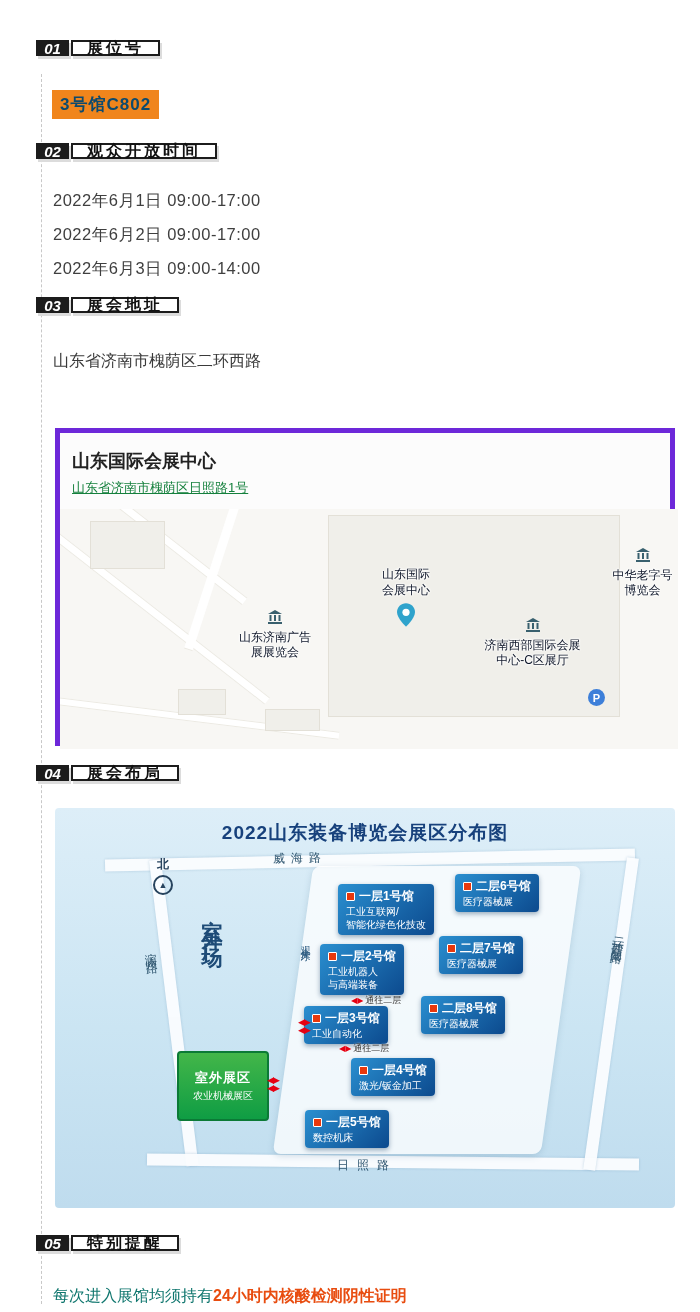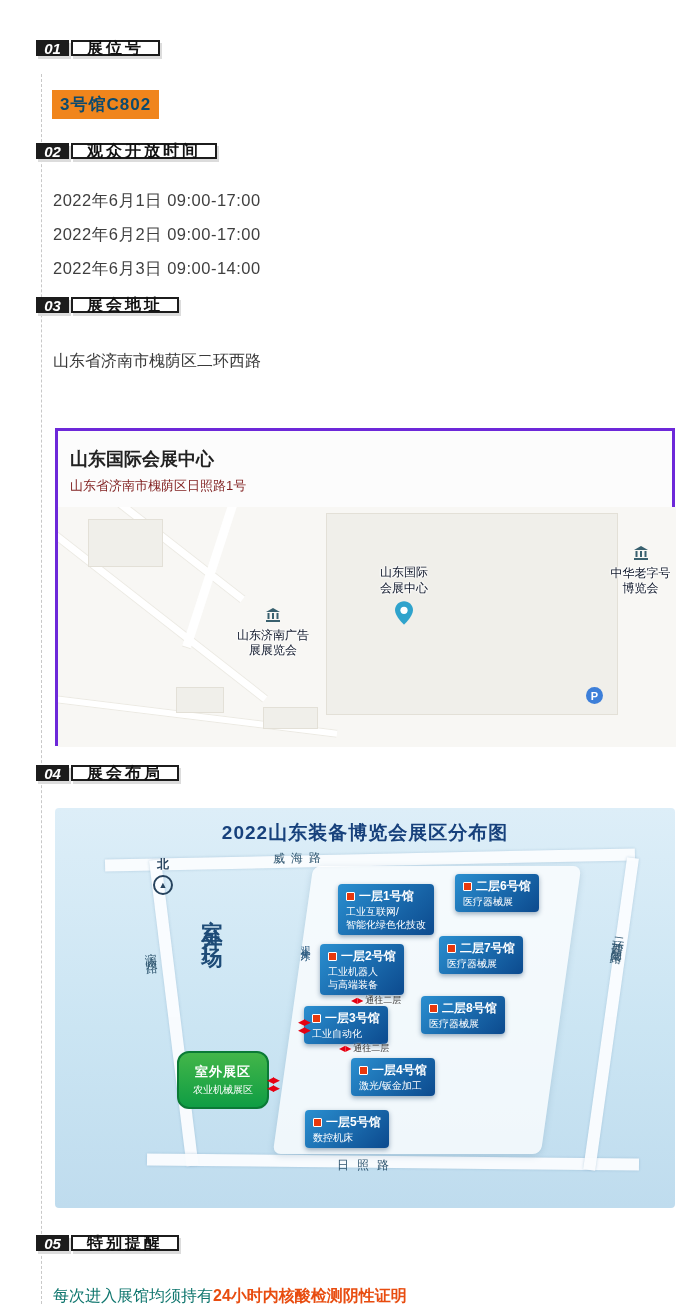--- a/index.html
+++ b/index.html
@@ -19,23 +19,23 @@
   .booth { position:absolute; left:52px; top:90px; background:#f0851c; color:#0c4a6e; font-weight:bold;
            font-size:17px; padding:3px 8px; letter-spacing:1px; }
 
   .times { position:absolute; left:53px; top:190px; font-size:16.5px; color:#3f3f3f; }
   .times .t { margin-bottom:12px; letter-spacing:0.5px; }
 
   .addr { position:absolute; left:53px; top:344px; font-size:16px; color:#3a3a3a; line-height:34px; }
 
   
   .map-card { position:absolute; left:55px; top:428px; width:620px; height:318px; background:#fcfcfc;
-              border:3px solid #6d28d9; }
+              border:5px solid #6d28d9; }
   .map-card-title { position:absolute; left:12px; top:16px; font-size:18px; font-weight:bold; color:#222; }
-  .map-card-sub { position:absolute; left:12px; top:46px; font-size:13px; color:#7f1d1d; }
+  .map-card-sub { position:absolute; left:12px; top:46px; font-size:13px; color:#15803d;text-decoration:underline; }
   .map-area { position:absolute; left:0; top:76px; width:618px; height:240px; background:#f8f7f4; overflow:hidden; }
   .m-road { position:absolute; background:#ffffff; border-top:1px solid #eceae3; border-bottom:1px solid #eceae3; }
   .m-bldg { position:absolute; background:#f0efea; border:1px solid #e3e0d7; }
   .poi { position:absolute; text-align:center; color:#0f172a; font-size:12px; line-height:1.3;
          text-shadow:0 1px 2px #fff, 0 -1px 2px #fff, 1px 0 2px #fff, -1px 0 2px #fff; }
   .museum-icon { display:inline-block; width:16px; height:16px; color:#39606e; }
   .museum-icon svg { display:block; width:16px; height:16px; fill:currentColor; }
   .pin { position:absolute; width:18px; height:24px; }
   .pin svg { display:block; width:18px; height:24px; }
   .parking { position:absolute; width:17px; height:17px; border-radius:50%; background:#3d7fd9; color:#fff;
@@ -55,22 +55,22 @@
                      display:flex; align-items:center; justify-content:center; font-size:9px; color:#27435e; }
   .plaza { position:absolute; left:143px; top:95px; font-size:21px; font-weight:bold; color:#1d4b77; letter-spacing:9px; }
   .bldg-shape { position:absolute; left:238px; top:58px; width:268px; height:288px; background:rgba(255,255,255,0.75);
                 border-radius:8px; transform:skewX(-8deg); box-shadow:0 2px 6px rgba(90,130,160,.25); }
   .aud-hall { position:absolute; left:243px; top:130px; font-size:10px; color:#2b5b80; letter-spacing:2px; }
   .hall { position:absolute; background:linear-gradient(135deg,#2a8fd0 0%,#0c4a8e 100%); color:#fff;
           border-radius:4px; padding:4px 8px; box-shadow:0 2px 5px rgba(10,50,90,.4); }
   .hall-name { font-size:12px; font-weight:bold; display:flex; align-items:center; gap:4px; white-space:nowrap; }
   .hall-marker { display:inline-block; width:9px; height:9px; background:#e8380d; border:1px solid #fff; border-radius:1px; flex:0 0 auto; }
   .hall-desc { font-size:10px; line-height:1.3; white-space:nowrap; }
-  .outdoor { position:absolute; left:122px; top:243px; width:92px; height:58px;
-             background:linear-gradient(180deg,#43b649,#0f9d44); border:2px solid #0b7a36; border-radius:12px;
+  .outdoor { position:absolute; left:122px; top:243px; width:92px; height:70px;
+             background:linear-gradient(180deg,#43b649,#0f9d44); border:2px solid #0b7a36; border-radius:4px;
              color:#fff; text-align:center; display:flex; flex-direction:column; justify-content:center; }
   .outdoor .o-name { font-size:13px; font-weight:bold; letter-spacing:1px; }
   .outdoor .o-desc { font-size:10px; margin-top:2px; }
   .arrows { position:absolute; color:#e60012; font-size:9px; line-height:8px; letter-spacing:-1px; }
   .tofloor { position:absolute; font-size:9px; color:#333; display:flex; align-items:center; gap:2px;
              text-shadow:0 0 2px #fff; }
   .tofloor .arr { color:#e60012; font-size:8px; }
 
   .reminder { position:absolute; left:53px; top:1286px; font-size:16px; }
   .rem-a { color:#0f766e; }
@@ -144,20 +144,29 @@
       <div class="poi" style="left:535px;top:38px;width:95px">
         <span class="museum-icon">
           <svg viewBox="0 0 16 16">
               <path d="M8 1 L15 5 H1 Z M2.5 6h2v6h-2z M7 6h2v6H7z M11.5 6h2v6h-2z M1 13h14v2H1z"></path>
             </svg>
         </span><br>
         <span>中华老字号</span><br>
         <span>博览会</span>
       </div>
 
+      <div class="poi" style="left:405px;top:108px;width:135px">
+        <span class="museum-icon">
+          <svg viewBox="0 0 16 16">
+              <path d="M8 1 L15 5 H1 Z M2.5 6h2v6h-2z M7 6h2v6H7z M11.5 6h2v6h-2z M1 13h14v2H1z"></path>
+            </svg>
+        </span><br>
+        <span>济南西部国际会展</span><br>
+        <span>中心-C区展厅</span>
+      </div>
 
       <div class="parking" style="left:528px;top:180px">P</div>
     </div>
   </div>
 
   <div class="sec" style="top:765px">
     <div class="sec-num">04</div>
     <div class="sec-title">展会布局</div>
   </div>
 

